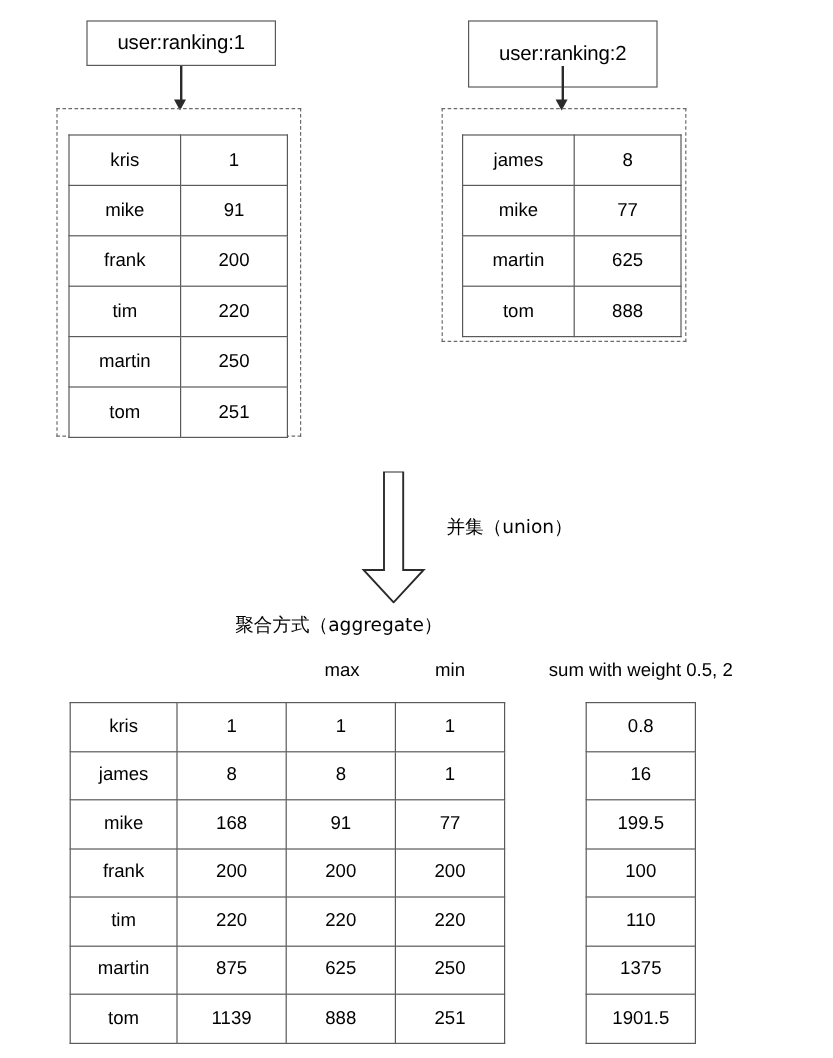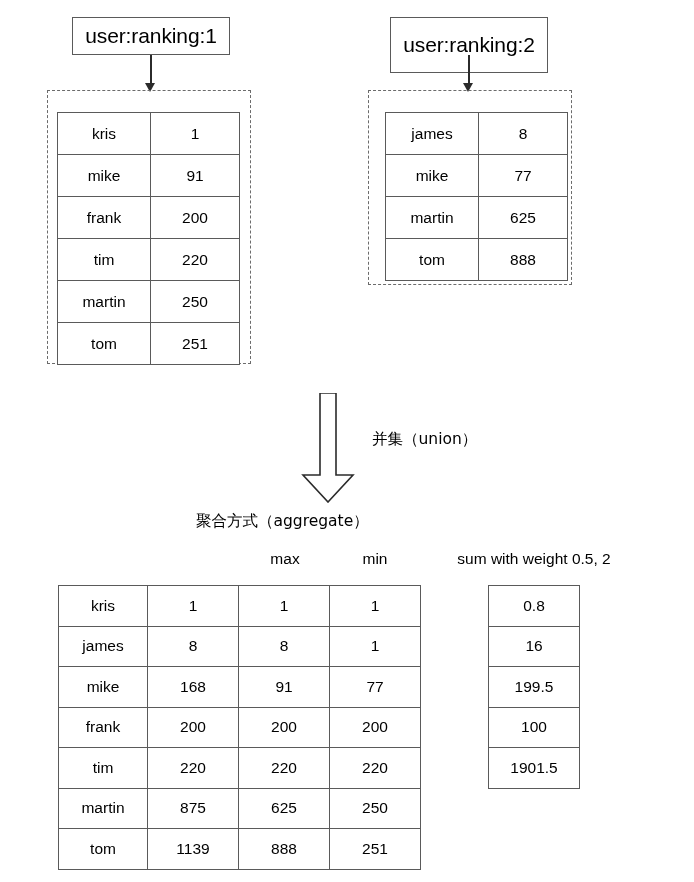--- a/index.html
+++ b/index.html
@@ -17,21 +17,21 @@
   }
   .abs { position: absolute; }
 
   
   .key-box {
     border: 1px solid #5a5a5a;
     background: #ffffff;
     display: flex;
     align-items: center;
     justify-content: center;
-    font-size: 21px;
+    font-size: 17px;
     letter-spacing: -0.1px;
     box-sizing: border-box;
   }
 
   
   .thin-arrow {
     width: 16px;
   }
   .thin-arrow .shaft {
     position: absolute;
@@ -246,16 +246,22 @@
     <tr>
       <td>16</td>
     </tr>
     <tr>
       <td>199.5</td>
     </tr>
     <tr>
       <td>100</td>
     </tr>
     <tr>
+      <td>110</td>
+    </tr>
+    <tr>
+      <td>1375</td>
+    </tr>
+    <tr>
       <td>1901.5</td>
     </tr>
   </tbody>
 </table>
 
 </body></html>

